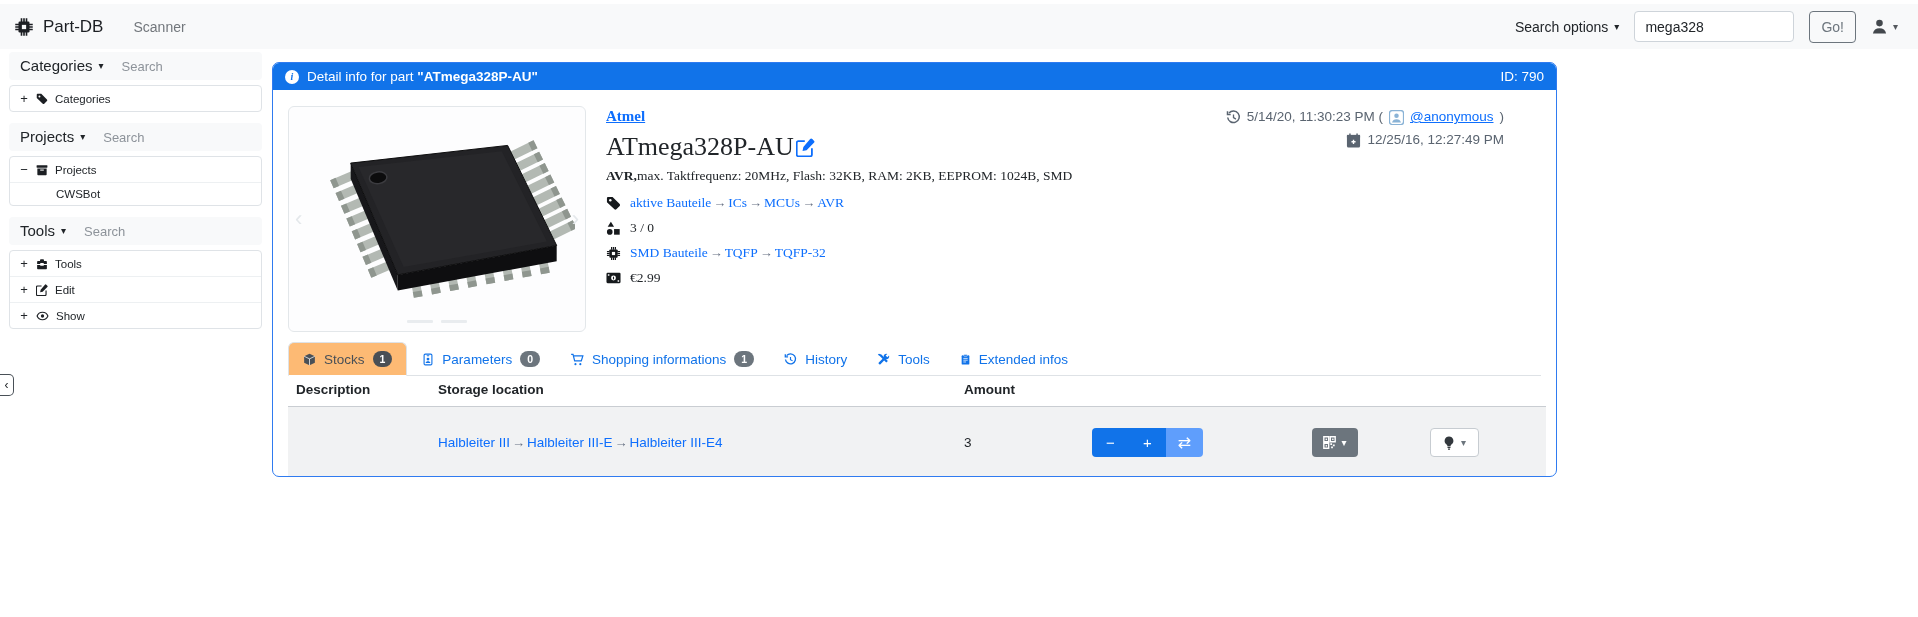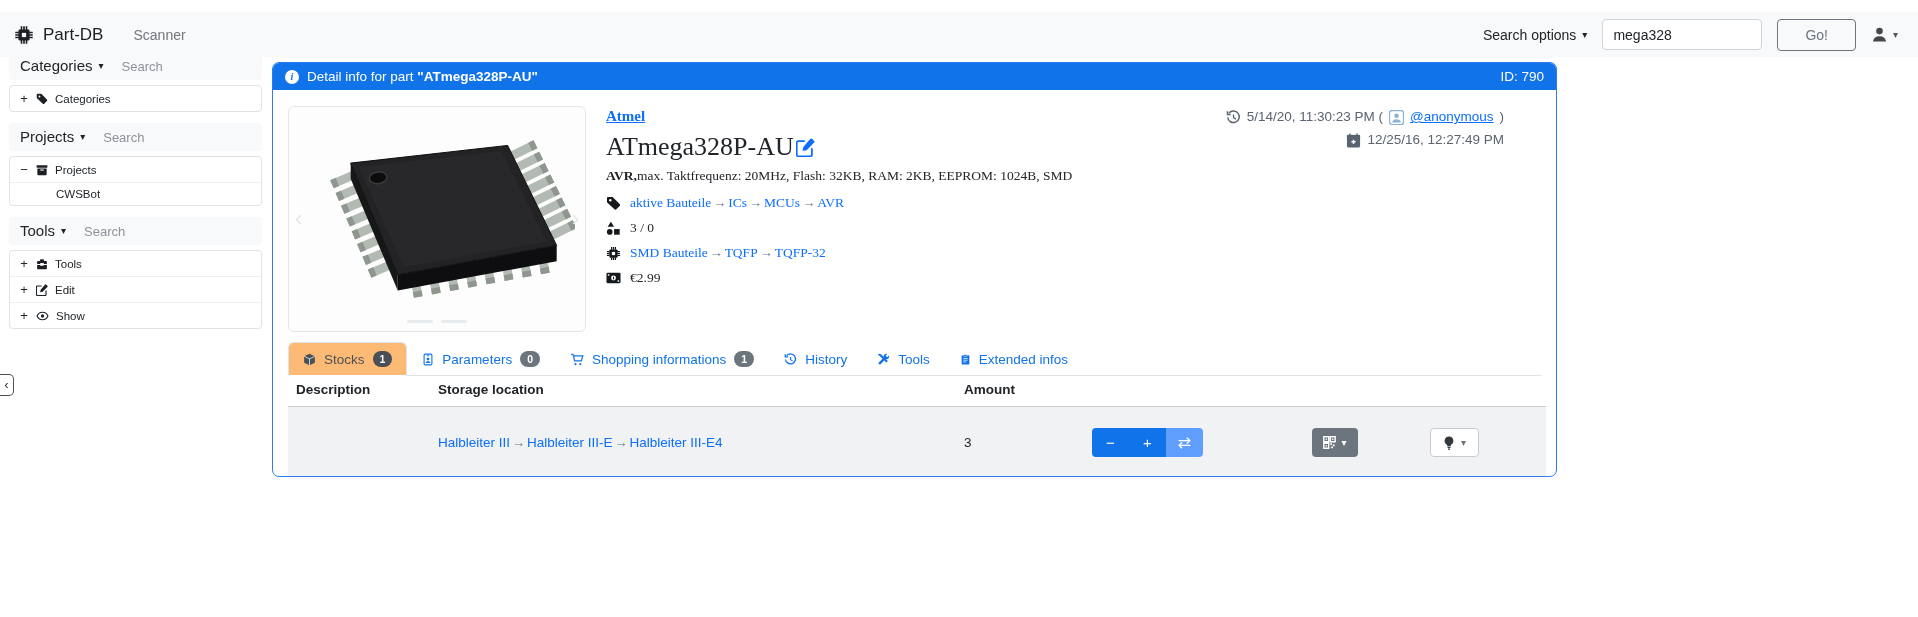--- a/index.html
+++ b/index.html
@@ -5,31 +5,31 @@
   * { box-sizing: border-box; }
   html,body { margin:0; padding:0; }
   body {
     width:1918px; height:617px; overflow:hidden; background:#fff;
     font-family:"Liberation Sans", sans-serif; color:#212529; position:relative;
   }
   a { text-decoration:none; cursor:pointer; }
   svg { display:block; }
 
   
-  .navbar { position:absolute; left:0; top:12px; width:1918px; height:45px; background:#f8f9fa;
+  .navbar { position:absolute; left:0; top:4px; width:1918px; height:45px; background:#f8f9fa;
             display:flex; align-items:center; padding:0 14px; }
   .brand { display:flex; align-items:center; gap:9px; font-size:17px; font-weight:500; color:#1c1f23; }
   .brand .bicon { color:#1c1f23; }
   .nav-scanner { margin-left:30px; font-size:14px; color:#72777c; cursor:pointer; }
   .nav-right { margin-left:auto; display:flex; align-items:center; gap:15px; padding-right:6px; }
   .search-options { font-size:14px; color:#212529; display:flex; align-items:center; gap:6px; cursor:pointer; }
   .caret { font-size:10px; color:#212529; line-height:1; }
   .nav-search { width:160px; height:31px; border:1px solid #ced4da; border-radius:4px;
                 padding:8px 10px; font-size:14px; color:#212529; background:#fff; font-family:inherit; }
-  .go-btn { height:32px; padding:0 27px; font-size:14px; color:#6c757d; background:transparent;
+  .go-btn { height:32px; padding:0 11px; font-size:14px; color:#6c757d; background:transparent;
             border:1px solid #6c757d; border-radius:4px; cursor:pointer; font-family:inherit; }
   .user-menu { display:flex; align-items:center; gap:5px; color:#43484d; cursor:pointer; }
   .user-menu .caret { color:#55595e; }
 
   
   .sidebar { position:absolute; left:9px; top:52px; width:253px; }
   .side-head { display:flex; align-items:baseline; gap:16px; background:#f8f9fa; border-radius:4px;
                padding:5px 11px; margin-bottom:5px; }
   .side-title { font-size:15px; color:#212529; display:flex; align-items:center; gap:6px; cursor:pointer; }
   .side-search { border:none; outline:none; background:transparent; font-size:13px; width:110px;

